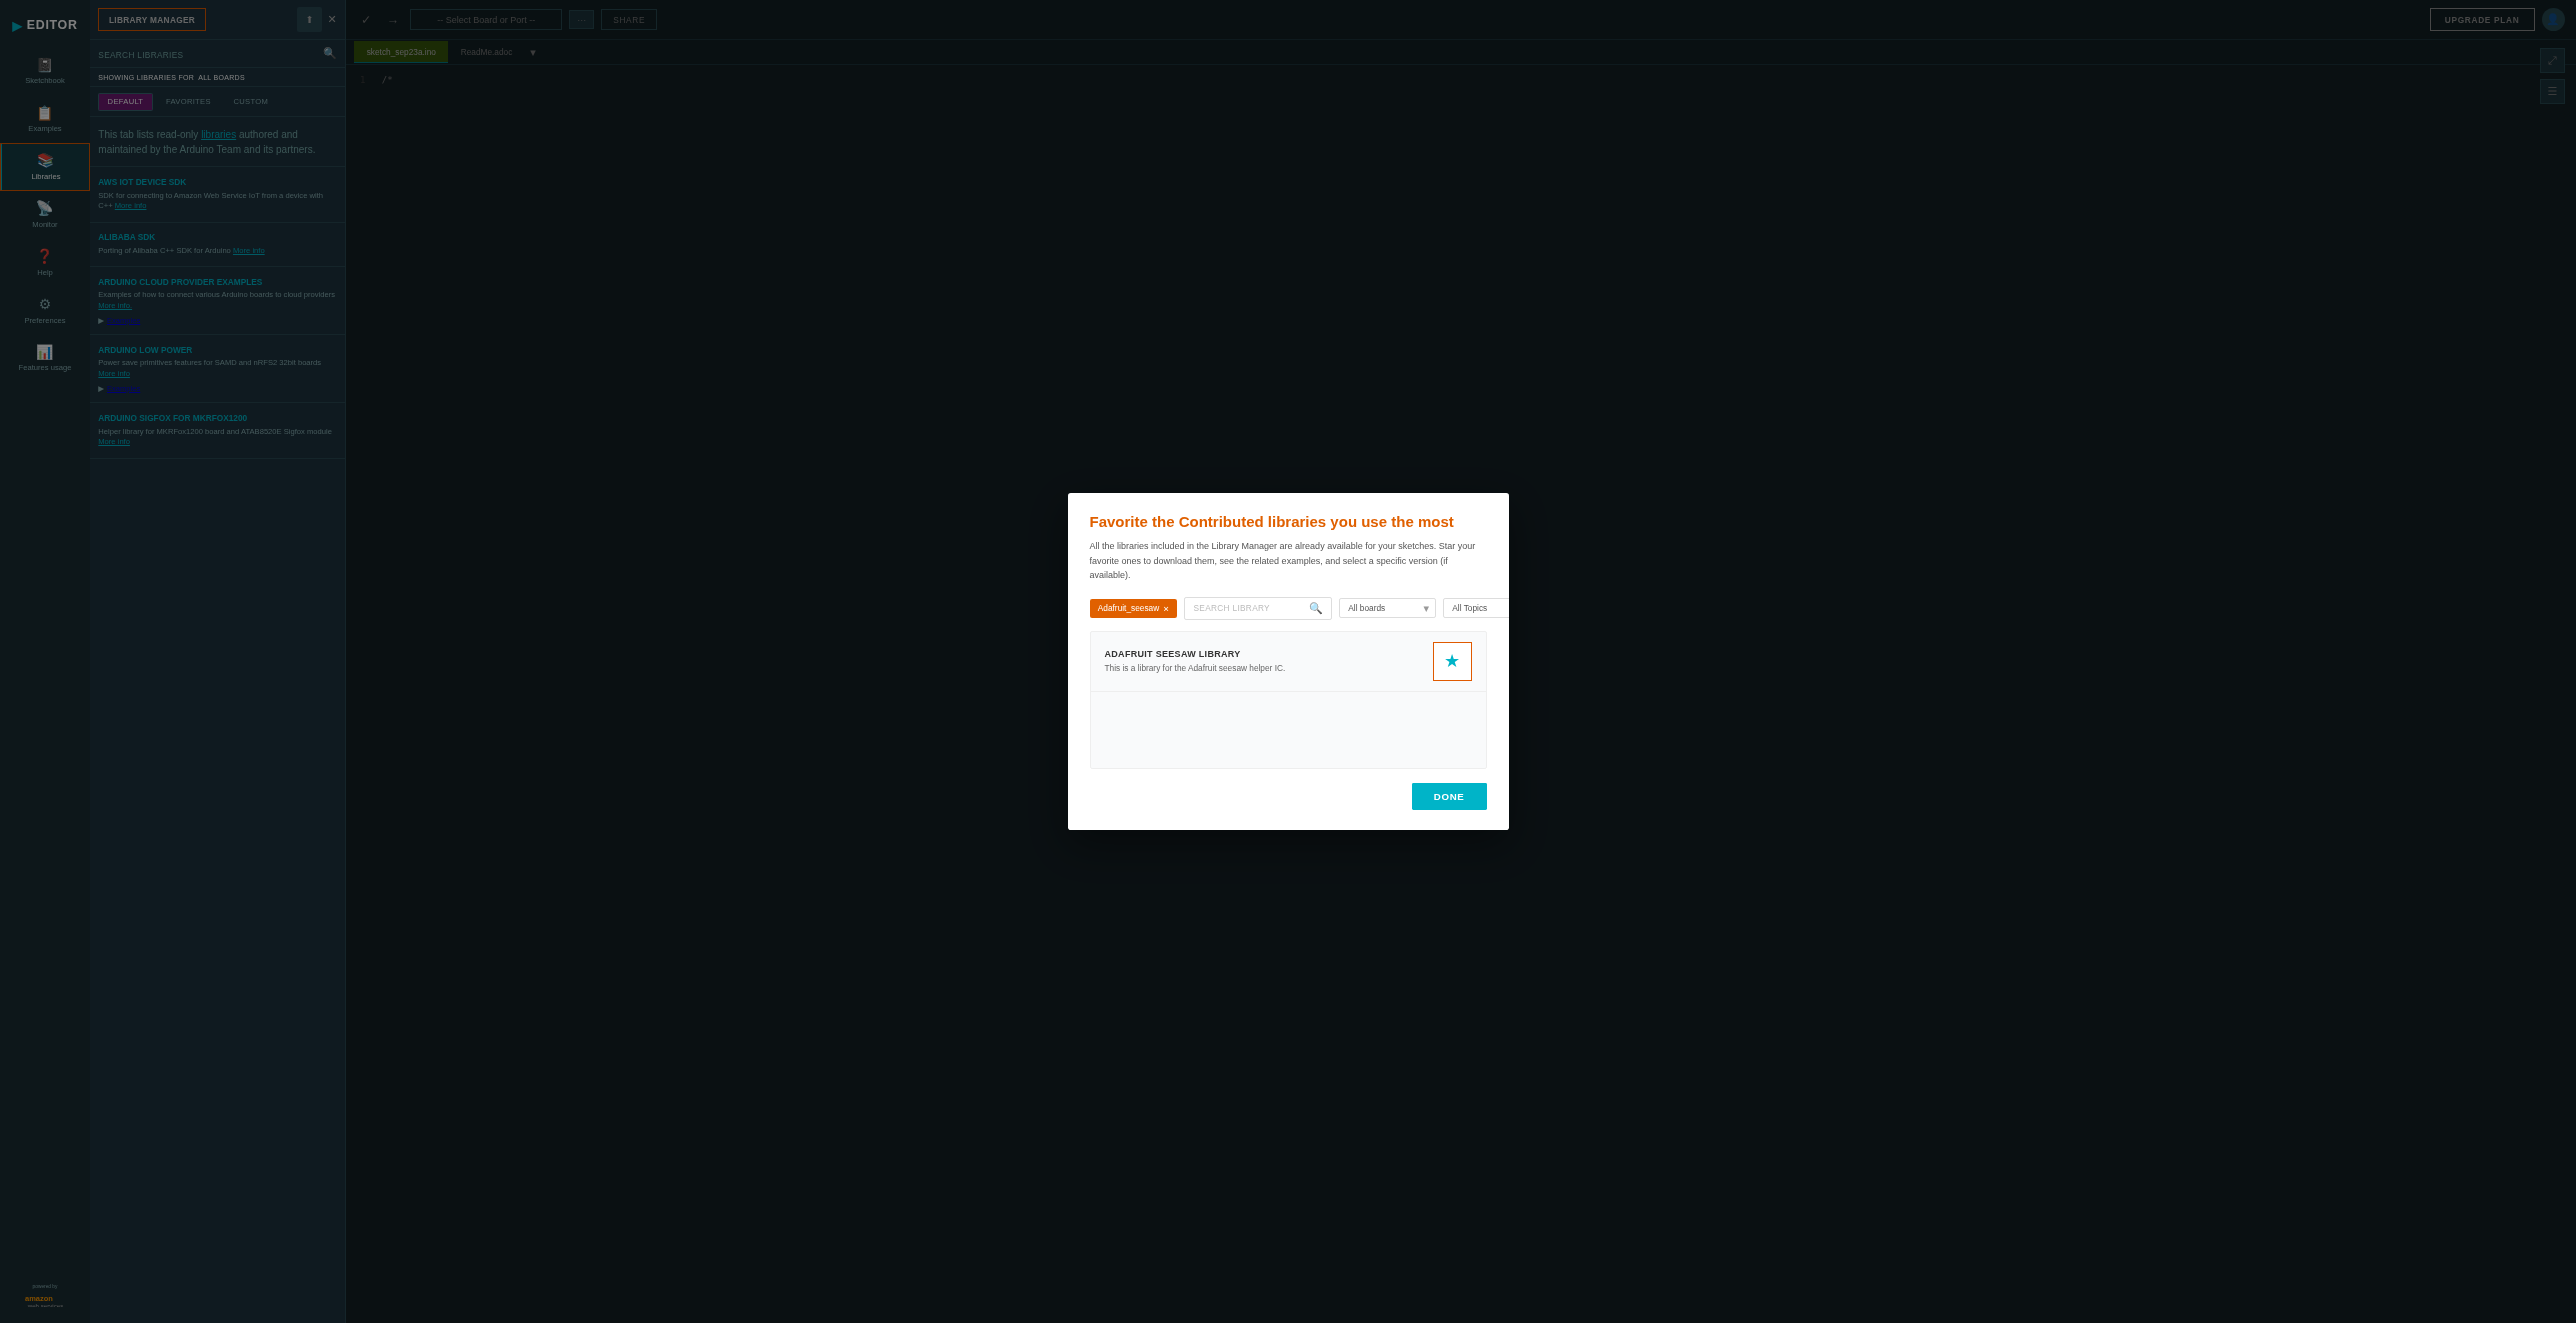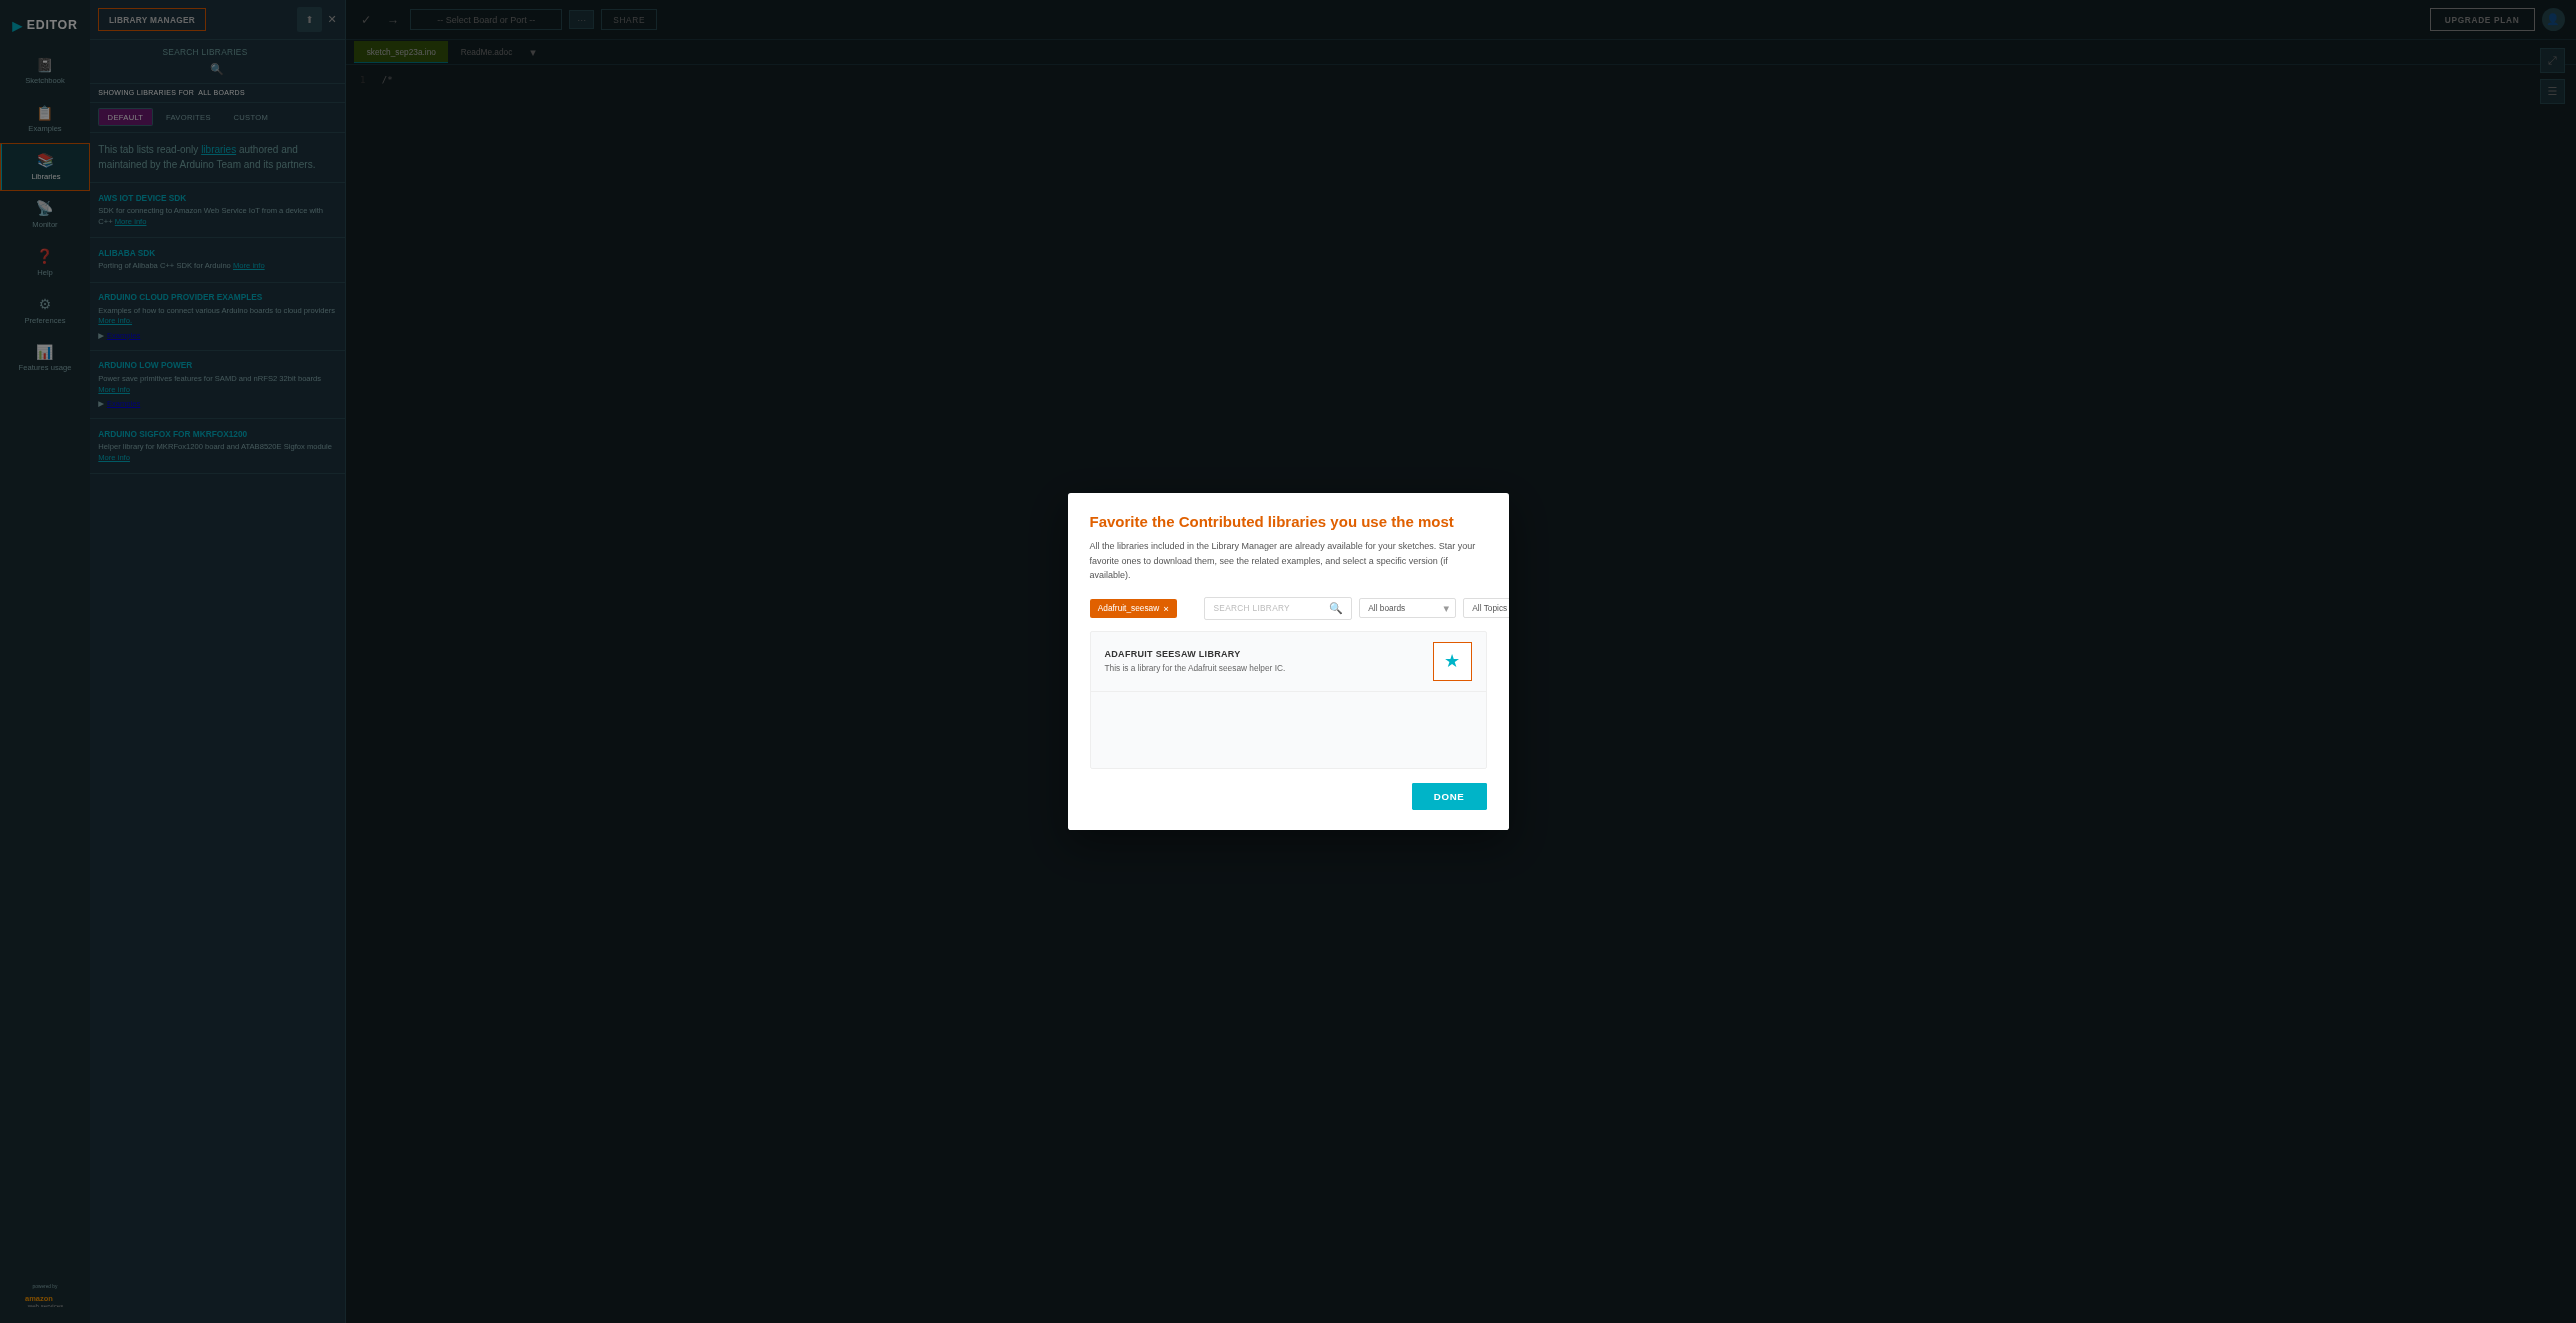--- a/index.html
+++ b/index.html
@@ -117,25 +117,24 @@
     .btn-close {
       background: transparent;
       border: none;
       color: #aaa;
       font-size: 11px;
       cursor: pointer;
       margin-left: auto;
     }
     .search-bar {
       display: flex;
-      align-items: center;
+      align-items: flex-end;
       padding: 7px 8.3px;
       border-bottom: 0.7px solid #2a4a55;
       gap: 5.5px;
-      flex-direction: column;
     }
     .search-bar input {
       background: transparent;
       border: none;
       color: #ccc;
       font-size: 8.3px;
       flex: 1;
       outline: none;
       text-transform: uppercase;
       letter-spacing: 0.3px;
@@ -392,21 +391,20 @@
     }
     .filter-tag .x { cursor: pointer; font-size: 9.7px; }
     .filter-search-wrap {
       flex: 1;
       display: flex;
       align-items: center;
       border: 0.7px solid #ddd;
       border-radius: 2.1px;
       padding: 4.1px 8.3px;
       gap: 5.5px;
-      margin-left: 20px;
     }
     .filter-search-wrap input {
       border: none;
       outline: none;
       font-size: 8.3px;
       color: #999;
       flex: 1;
       text-transform: uppercase;
       letter-spacing: 0.3px;
     }

